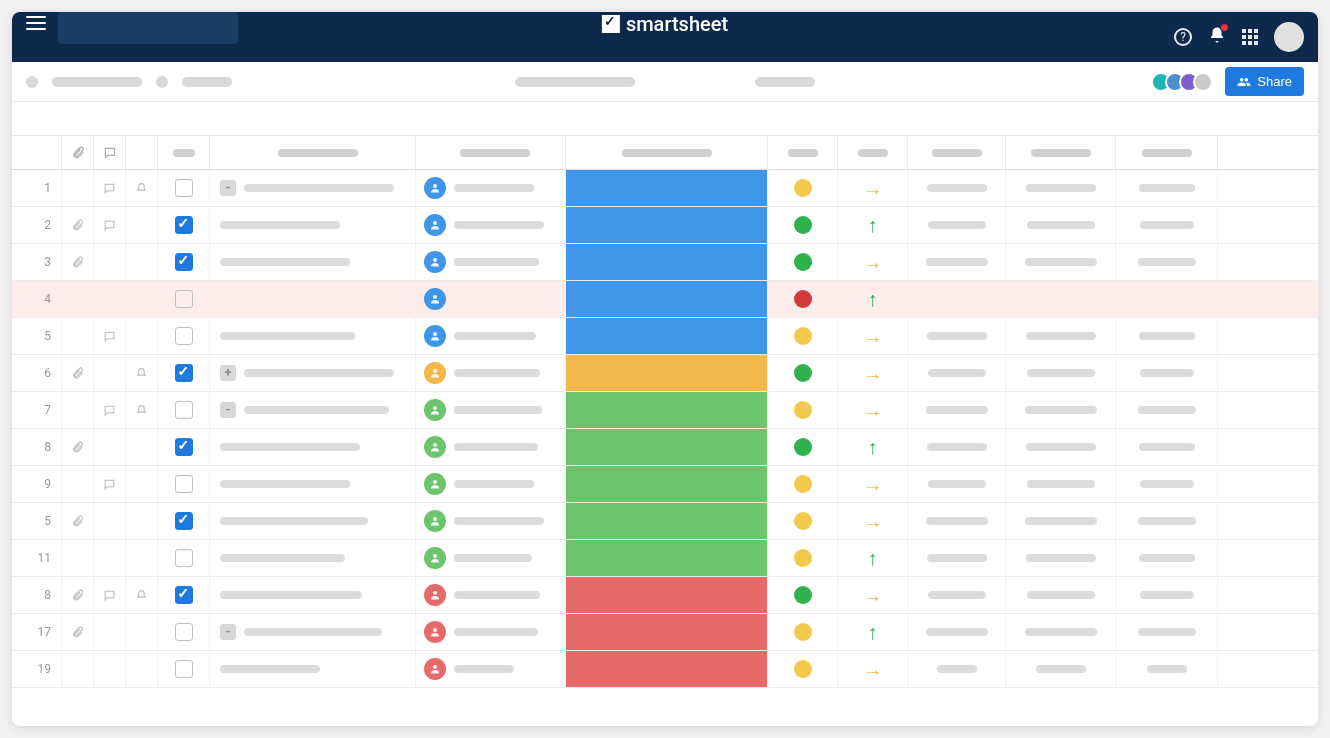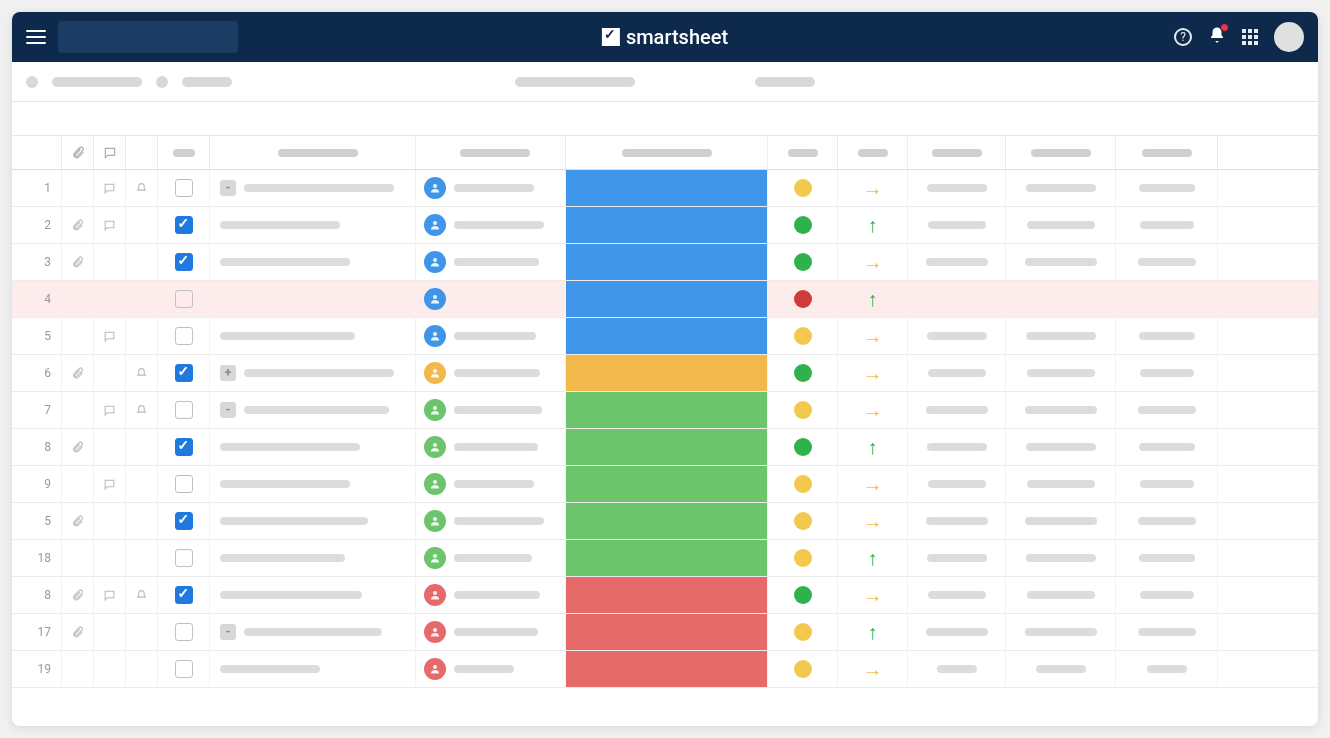--- a/index.html
+++ b/index.html
@@ -18,21 +18,20 @@
   overflow: hidden;
   height: 714px;
   display: flex;
   flex-direction: column;
 }
 
 .topnav {
   background: #0d2a4c;
   height: 50px;
   display: flex;
-  align-items: center;
   padding: 0 14px;
   color: #fff;
 }
 .hamburger { cursor: pointer; margin-right: 12px; }
 .hamburger div { width: 20px; height: 2px; background: #fff; margin: 4px 0; border-radius:1px; }
 .tab-ph {
   width: 180px; height: 32px;
   background: #1b3c63;
   border-radius: 4px;
 }
@@ -151,20 +150,34 @@
     <div class="left-group">
       <span class="dot"></span>
       <span class="pill" style="width:90px"></span>
       <span class="dot"></span>
       <span class="pill" style="width:50px"></span>
     </div>
     <div class="center-group">
       <span class="pill" style="width:120px"></span>
       <span class="pill" style="width:60px"></span>
     </div>
+    <div class="toolbar-right">
+      <div class="collab-dots" id="collab">
+          <span style="background: rgb(31, 181, 181);"></span>
+          <span style="background: rgb(75, 143, 207);"></span>
+          <span style="background: rgb(123, 95, 207);"></span>
+          <span style="background: rgb(201, 201, 201);"></span>
+        </div>
+      <button class="share-btn">
+        <svg width="14" height="14" viewBox="0 0 24 24" fill="#fff">
+            <path d="M16 11c1.7 0 3-1.3 3-3s-1.3-3-3-3-3 1.3-3 3 1.3 3 3 3zm-8 0c1.7 0 3-1.3 3-3S9.7 5 8 5 5 6.3 5 8s1.3 3 3 3zm0 2c-2.3 0-7 1.2-7 3.5V19h14v-2.5c0-2.3-4.7-3.5-7-3.5zm8 0c-.3 0-.6 0-1 .1 1.2.8 2 2 2 3.4V19h6v-2.5c0-2.3-4.7-3.5-7-3.5z"></path>
+          </svg>
+        <span>Share</span>
+      </button>
+    </div>
   </div>
 
   <div class="subbar"></div>
 
   <div class="grid-wrap">
     <div class="sheet-header">
       <div class="hcell c-num"></div>
       <div class="hcell c-att">
         <svg width="14" height="14" viewBox="0 0 24 24" fill="none" stroke="#aaa" stroke-width="2">
             <path d="M21 11l-8 8a5 5 0 01-7-7l9-9a3.5 3.5 0 015 5l-9 9a2 2 0 01-3-3l8-8"></path>
@@ -615,21 +628,21 @@
             <span class="ph" style="width:62px"></span>
           </div>
           <div class="cell c-g2">
             <span class="ph" style="width:72px"></span>
           </div>
           <div class="cell c-g3">
             <span class="ph" style="width:58px"></span>
           </div>
         </div>
         <div class="row">
-          <div class="cell c-num">18</div>
+          <div class="cell c-num">11</div>
           <div class="cell c-att"></div>
           <div class="cell c-cmt"></div>
           <div class="cell c-bell"></div>
           <div class="cell c-chk">
             <span class="checkbox"></span>
           </div>
           <div class="cell c-task">
             <span class="ph" style="width:125px"></span>
           </div>
           <div class="cell c-assn">

